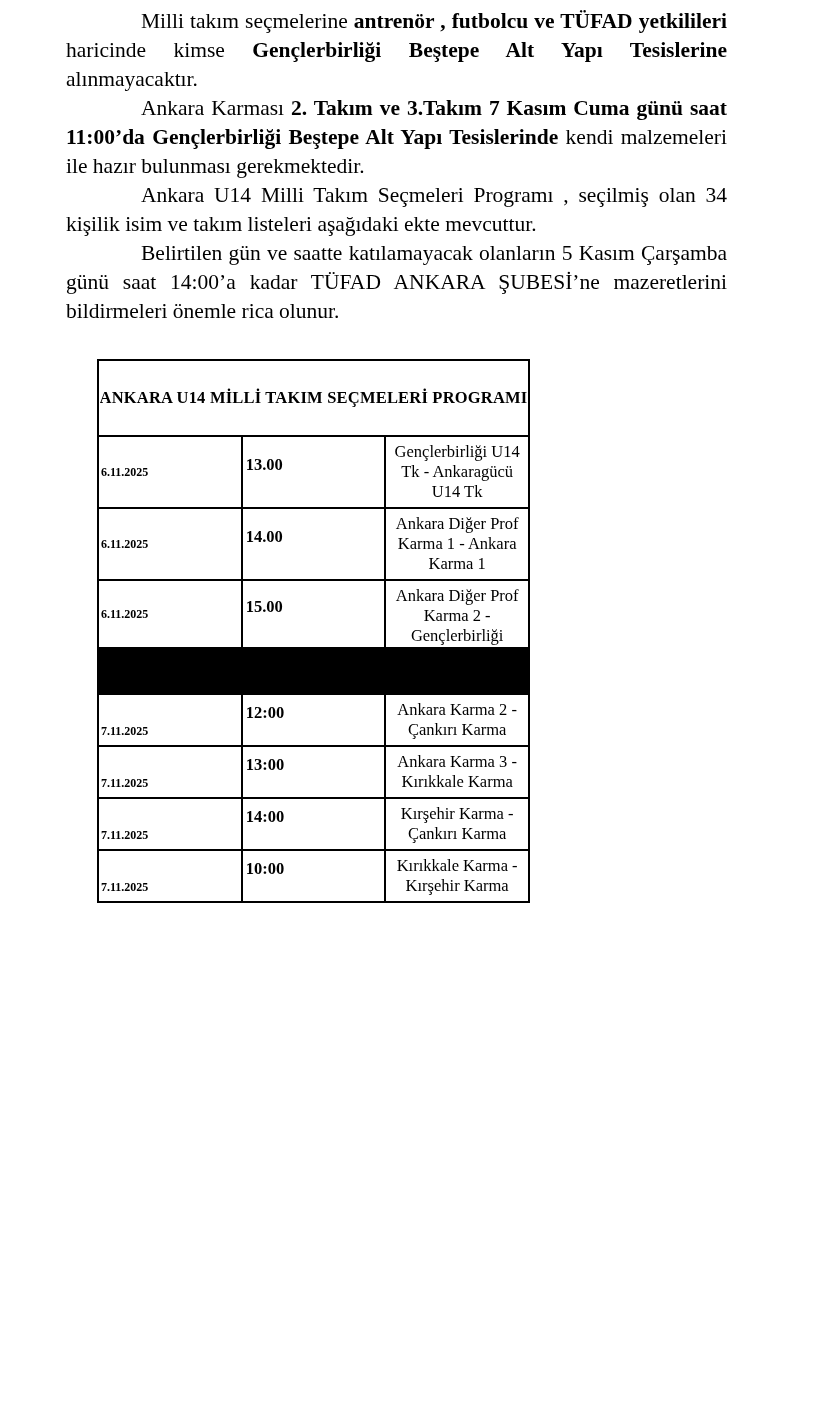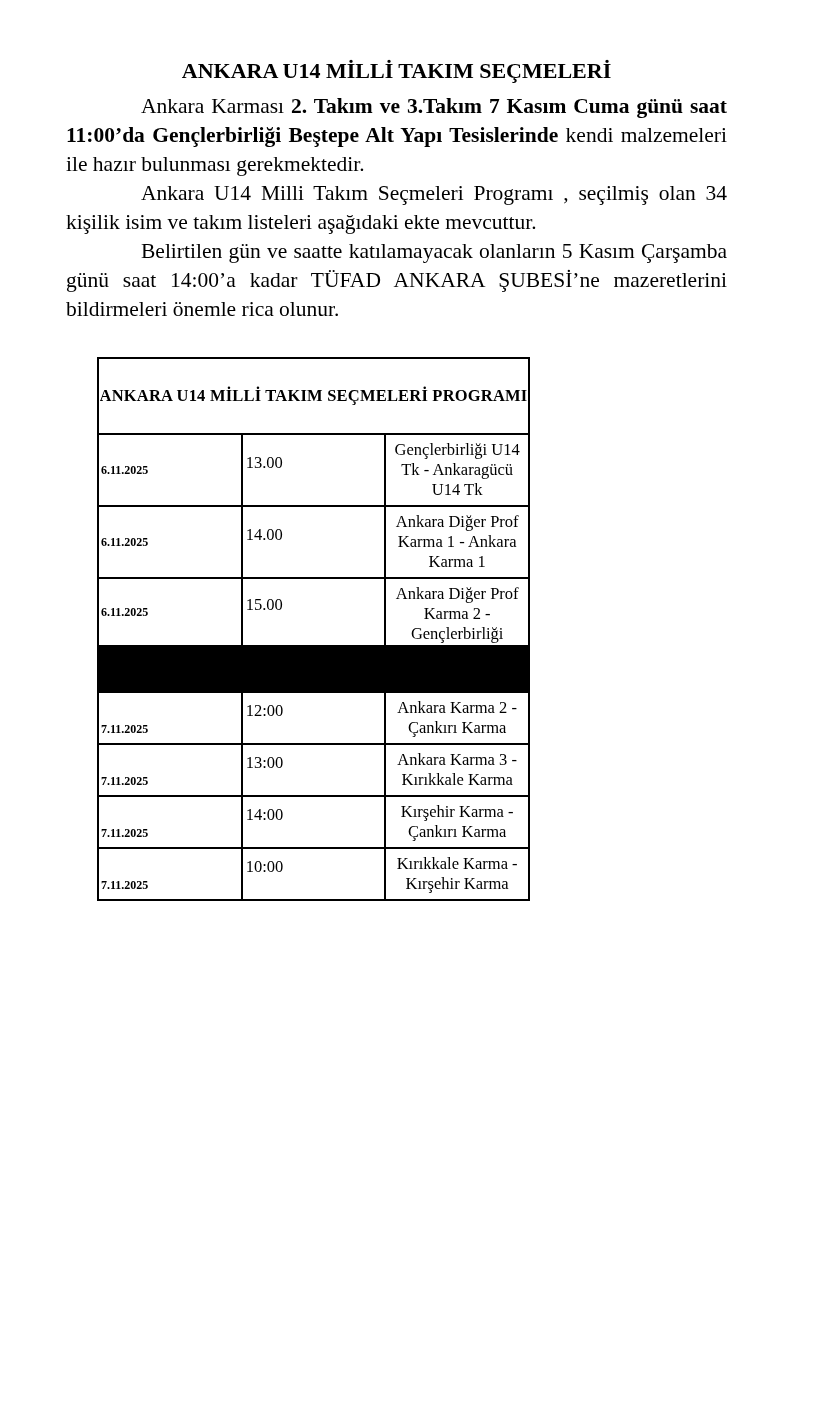--- a/index.html
+++ b/index.html
@@ -65,21 +65,21 @@
     width: 70px;
     font-weight: bold;
     font-size: 12px;
     text-align: left;
     padding: 0 0 0 2px;
     vertical-align: middle;
     line-height: 1.05;
   }
   td.time {
     width: 46px;
-    font-weight: normal;
+    font-weight: bold;
     font-size: 16.5px;
     text-align: left;
     padding: 0 0 15px 3px;
     vertical-align: middle;
     line-height: 1.05;
   }
   td.match {
     font-size: 16.5px;
     text-align: center;
     vertical-align: middle;
@@ -101,23 +101,23 @@
   td.sep-cell {
     height: 46px;
     background: #000000;
     padding: 0;
   }
 </style>
 </head>
 <body>
 
 <div class="page">
-  <h1 class="doc-title">ANKARA U14 MİLLİ TAKIM SEÇMELERİ</h1>
 
   <div class="doc-body">
+      <p class="para"><span>Milli takım seçmelerine </span><b>antrenör , futbolcu ve TÜFAD yetkilileri</b><span> haricinde kimse </span><b>Gençlerbirliği Beştepe Alt Yapı Tesislerine</b><span> alınmayacaktır.</span></p>
       <p class="para"><span>Ankara Karması </span><b>2. Takım ve 3.Takım 7 Kasım Cuma günü saat 11:00’da Gençlerbirliği Beştepe Alt Yapı Tesislerinde</b><span> kendi malzemeleri ile hazır bulunması gerekmektedir.</span></p>
       <p class="para"><span>Ankara U14 Milli Takım Seçmeleri Programı , seçilmiş olan 34 kişilik isim ve takım listeleri aşağıdaki ekte mevcuttur.</span></p>
       <p class="para"><span>Belirtilen gün ve saatte katılamayacak olanların 5 Kasım Çarşamba günü saat 14:00’a kadar TÜFAD ANKARA ŞUBESİ’ne mazeretlerini bildirmeleri önemle rica olunur.</span></p>
     </div>
 
   <table class="schedule">
     <thead>
       <tr>
         <th class="tbl-title" colspan="3">ANKARA U14 MİLLİ TAKIM SEÇMELERİ PROGRAMI</th>
       </tr>

